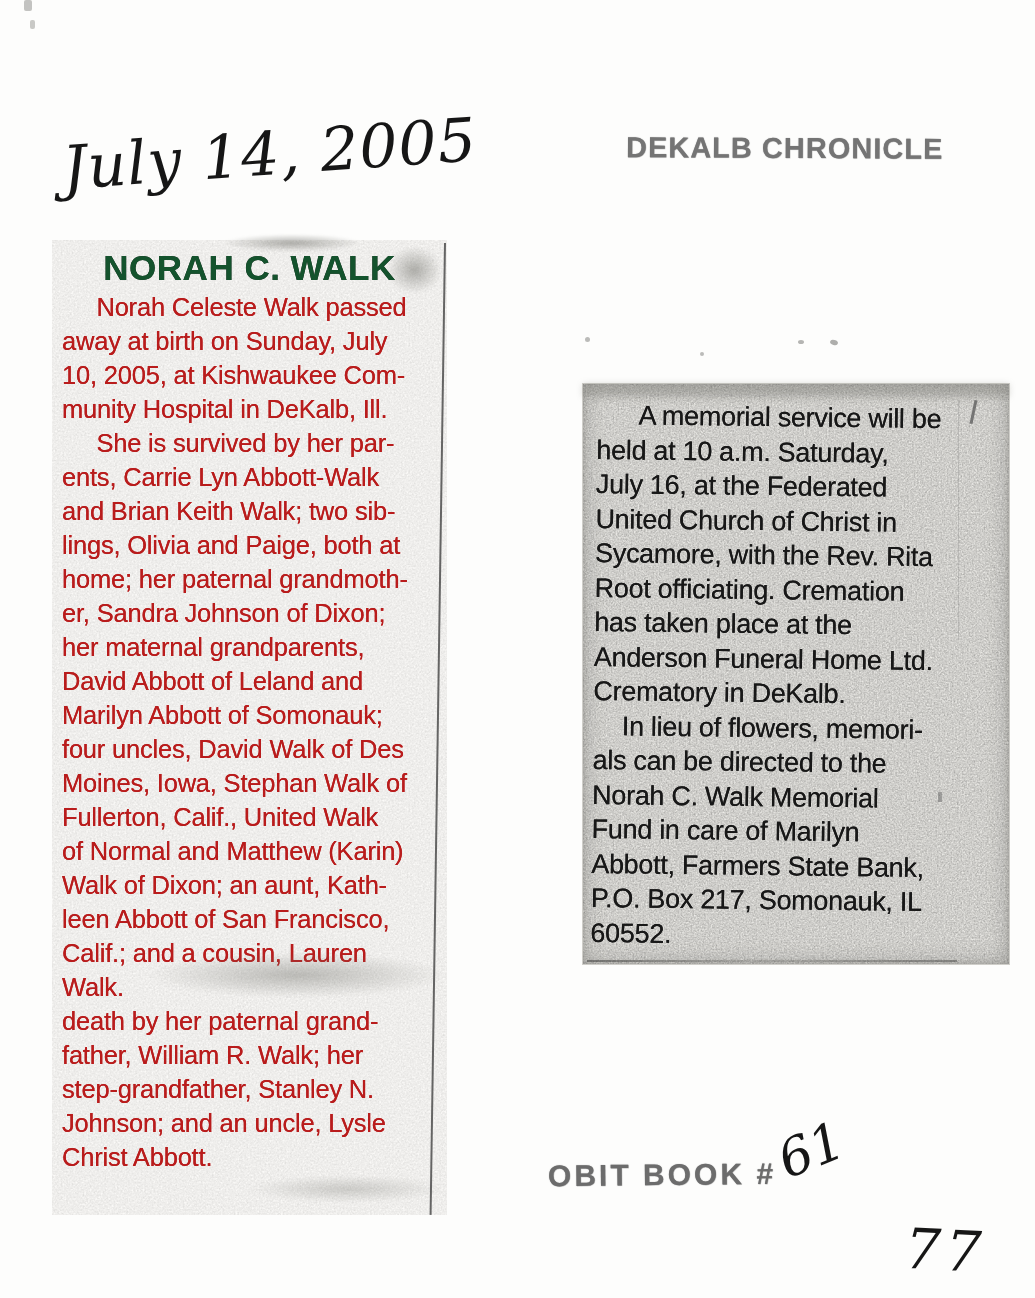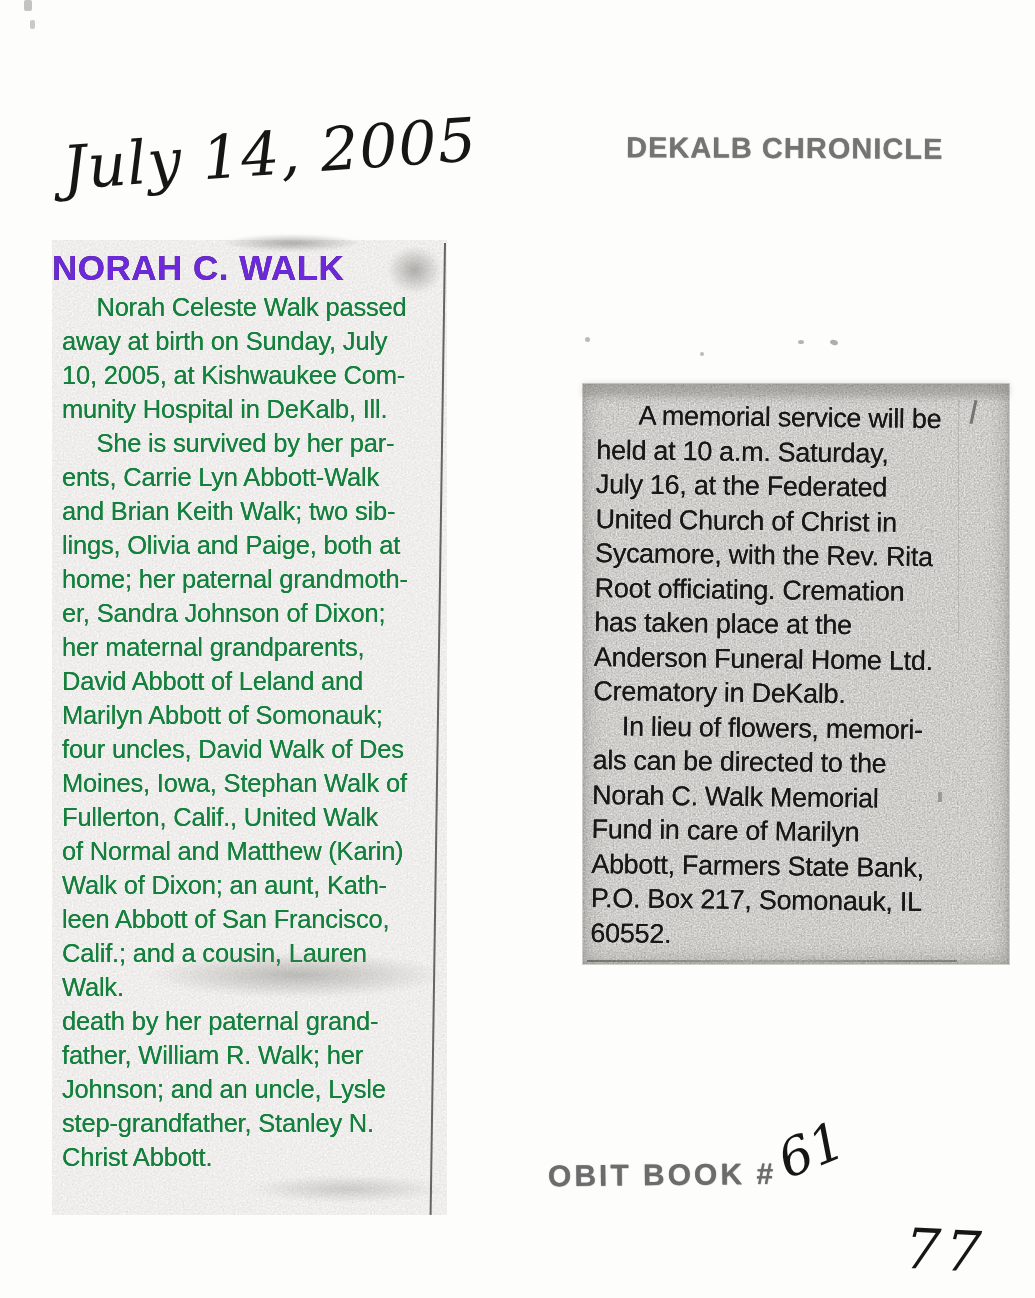--- a/index.html
+++ b/index.html
@@ -71,30 +71,31 @@
     background:linear-gradient(90deg,rgba(60,60,58,.55),rgba(60,60,58,.15) 45%,rgba(60,60,58,.45));
     filter:blur(.4px);
   }
   .grain{position:absolute;left:0;top:0;pointer-events:none;}
   .grain.g-left{opacity:.20;}
   .grain.g-right{opacity:.50;}
 
   
   .headline{
     position:absolute;left:0;top:8px;width:100%;margin:0;
+    text-align:center;
     font-size:35px;font-weight:bold;letter-spacing:0.5px;
-    color:#6d28d9;text-shadow:0 0 .5px #191919;
+    color:#14532d;text-shadow:0 0 .5px #191919;
   }
   .coltext .line{
     white-space:pre;
     text-shadow:0 0 .5px currentColor;
   }
   .coltext.left-lines{
     left:10px;top:50px;width:385px;
-    font-size:25.5px;letter-spacing:-0.2px;color:#15803d;
+    font-size:25.5px;letter-spacing:-0.2px;color:#b91c1c;
   }
   .coltext.left-lines .line{line-height:34px;height:34px;}
   .coltext.right-lines{
     left:14px;top:14px;width:412px;
     font-size:27px;letter-spacing:-0.3px;color:#181818;
     transform:rotate(0.7deg);transform-origin:top left;
   }
   .coltext.right-lines .line{line-height:34.5px;height:34.5px;}
 
   
@@ -153,22 +154,22 @@
       <div class="line">four uncles, David Walk of Des</div>
       <div class="line">Moines, Iowa, Stephan Walk of</div>
       <div class="line">Fullerton, Calif., United Walk</div>
       <div class="line">of Normal and Matthew (Karin)</div>
       <div class="line">Walk of Dixon; an aunt, Kath-</div>
       <div class="line">leen Abbott of San Francisco,</div>
       <div class="line">Calif.; and a cousin, Lauren</div>
       <div class="line">Walk.</div>
       <div class="line">death by her paternal grand-</div>
       <div class="line">father, William R. Walk; her</div>
+      <div class="line">step-grandfather, Stanley N.</div>
       <div class="line">Johnson; and an uncle, Lysle</div>
-      <div class="line">step-grandfather, Stanley N.</div>
       <div class="line">Christ Abbott.</div>
     </div>
 
   <div class="abs blob" style="left:95px;top:712px;width:300px;height:46px;opacity:.8;"></div>
   <div class="abs blob" style="left:195px;top:935px;width:200px;height:28px;opacity:.55;"></div>
 </div>
 
 <div class="abs edgeline"></div>
 
 <div class="abs speck" style="left:585px;top:337px;width:5px;height:5px;opacity:.5;"></div>

